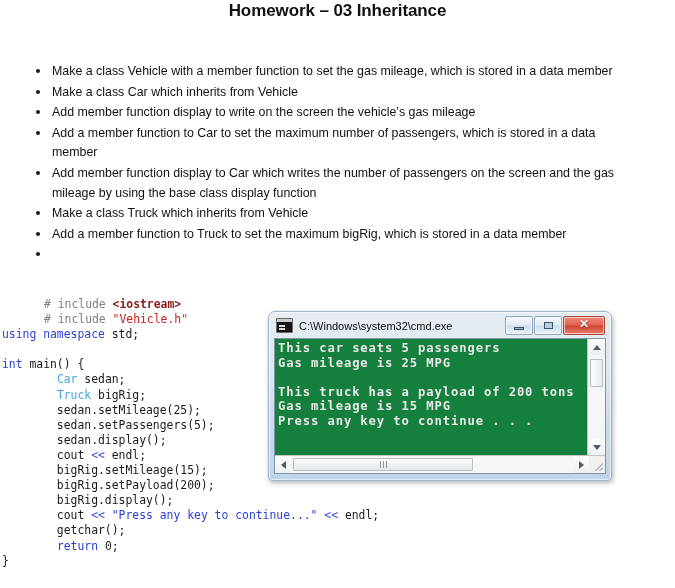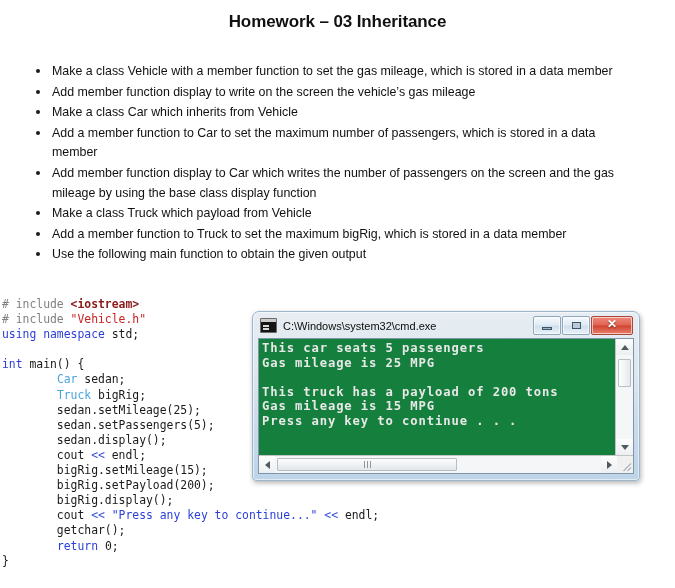--- a/index.html
+++ b/index.html
@@ -17,21 +17,20 @@
   }
 
   
   .doc-title {
     text-align: center;
     font-size: 17px;
     font-weight: bold;
     color: #111111;
     letter-spacing: -0.1px;
     margin: 0;
-    padding-top: 11px;
     line-height: 22px;
   }
 
   
   .task-list {
     margin: 0;
     padding: 0;
     list-style: none;
     position: absolute;
     left: 36px;
@@ -62,35 +61,35 @@
     left: 2px;
     top: 297px;
     width: 250px;
     font-family: "DejaVu Sans Mono", "Liberation Mono", monospace;
     font-size: 11.4px;
     line-height: 15.1px;
     white-space: pre;
     color: #1a1a1a;
   }
   .code-line { white-space: pre; }
-  .tok-pre    { color: #808080; }
+  .tok-pre    { color: #808080; margin-left: 42px; }
   .tok-hdr    { color: #8B1A1A; font-weight: bold; text-align: right; }
   .tok-str    { color: #cc2222; }
   .tok-kw     { color: #2b3fd8; }
   .tok-plain  { color: #1a1a1a; }
   .tok-type   { color: #49a6dd; text-align: right; }
   .tok-op     { color: #3a52d6; }
   .tok-strb   { color: #2b3fd8; }
 
   
   .console-window {
     position: absolute;
-    left: 252px;
+    left: 268px;
     top: 311px;
-    width: 388px;
+    width: 344px;
     height: 170px;
     border-radius: 7px 7px 4px 4px;
     background: linear-gradient(to bottom, #e7edf2 0%, #dde6ee 38%, #cfdceb 60%, #bed4e8 100%);
     border: 1px solid #9cb6cc;
     box-shadow: 0 0 0 1px rgba(255,255,255,0.55) inset,
                 1px 2px 5px rgba(0,0,0,0.30);
     padding: 0;
     box-sizing: border-box;
   }
   .titlebar {
@@ -306,27 +305,27 @@
       linear-gradient(135deg, transparent 70%, #b6bcc1 70%, #b6bcc1 85%, transparent 85%);
   }
 </style>
 </head>
 <body>
 
 <h1 class="doc-title">Homework – 03 Inheritance</h1>
 
 <ul class="task-list" id="task-list">
     <li class="task-item"><span class="task-bullet"></span><span>Make a class Vehicle with a member function to set the gas mileage, which is stored in a data member</span></li>
+    <li class="task-item"><span class="task-bullet"></span><span>Make a class Car which inherits from Vehicle</span></li>
     <li class="task-item"><span class="task-bullet"></span><span>Add member function display to write on the screen the vehicle’s gas mileage</span></li>
-    <li class="task-item"><span class="task-bullet"></span><span>Make a class Car which inherits from Vehicle</span></li>
     <li class="task-item"><span class="task-bullet"></span><span>Add a member function to Car to set the maximum number of passengers, which is stored in a data member</span></li>
     <li class="task-item"><span class="task-bullet"></span><span>Add member function display to Car which writes the number of passengers on the screen and the gas mileage by using the base class display function</span></li>
-    <li class="task-item"><span class="task-bullet"></span><span>Make a class Truck which payload from Vehicle</span></li>
+    <li class="task-item"><span class="task-bullet"></span><span>Make a class Truck which inherits from Vehicle</span></li>
     <li class="task-item"><span class="task-bullet"></span><span>Add a member function to Truck to set the maximum bigRig, which is stored in a data member</span></li>
-    <li class="task-item"><span class="task-bullet"></span><span>Use the following main function to obtain the given output</span></li>
+    <li class="task-item"><span class="task-bullet"></span></li>
   </ul>
 
 <div class="code-block" id="code-block"><div class="code-line"><span class="tok-pre"># include </span><span class="tok-hdr">&lt;iostream&gt;</span></div><div class="code-line"><span class="tok-pre"># include </span><span class="tok-str">"Vehicle.h"</span></div><div class="code-line"><span class="tok-kw">using namespace </span><span class="tok-plain">std;</span></div><div class="code-line">&nbsp;</div><div class="code-line"><span class="tok-kw">int</span><span class="tok-plain"> main() {</span></div><div class="code-line"><span class="tok-plain">        </span><span class="tok-type">Car</span><span class="tok-plain"> sedan;</span></div><div class="code-line"><span class="tok-plain">        </span><span class="tok-type">Truck</span><span class="tok-plain"> bigRig;</span></div><div class="code-line"><span class="tok-plain">        sedan.setMileage(25);</span></div><div class="code-line"><span class="tok-plain">        sedan.setPassengers(5);</span></div><div class="code-line"><span class="tok-plain">        sedan.display();</span></div><div class="code-line"><span class="tok-plain">        cout </span><span class="tok-op">&lt;&lt;</span><span class="tok-plain"> endl;</span></div><div class="code-line"><span class="tok-plain">        bigRig.setMileage(15);</span></div><div class="code-line"><span class="tok-plain">        bigRig.setPayload(200);</span></div><div class="code-line"><span class="tok-plain">        bigRig.display();</span></div><div class="code-line"><span class="tok-plain">        cout </span><span class="tok-op">&lt;&lt;</span><span class="tok-plain"> </span><span class="tok-strb">"Press any key to continue..."</span><span class="tok-plain"> </span><span class="tok-op">&lt;&lt;</span><span class="tok-plain"> endl;</span></div><div class="code-line"><span class="tok-plain">        getchar();</span></div><div class="code-line"><span class="tok-plain">        </span><span class="tok-kw">return</span><span class="tok-plain"> 0;</span></div><div class="code-line"><span class="tok-plain">}</span></div></div>
 
 <div class="console-window">
 
   <div class="titlebar">
     <span class="cmd-icon"></span>
     <span class="title-text">C:\Windows\system32\cmd.exe</span>
     <span class="winbtns">

